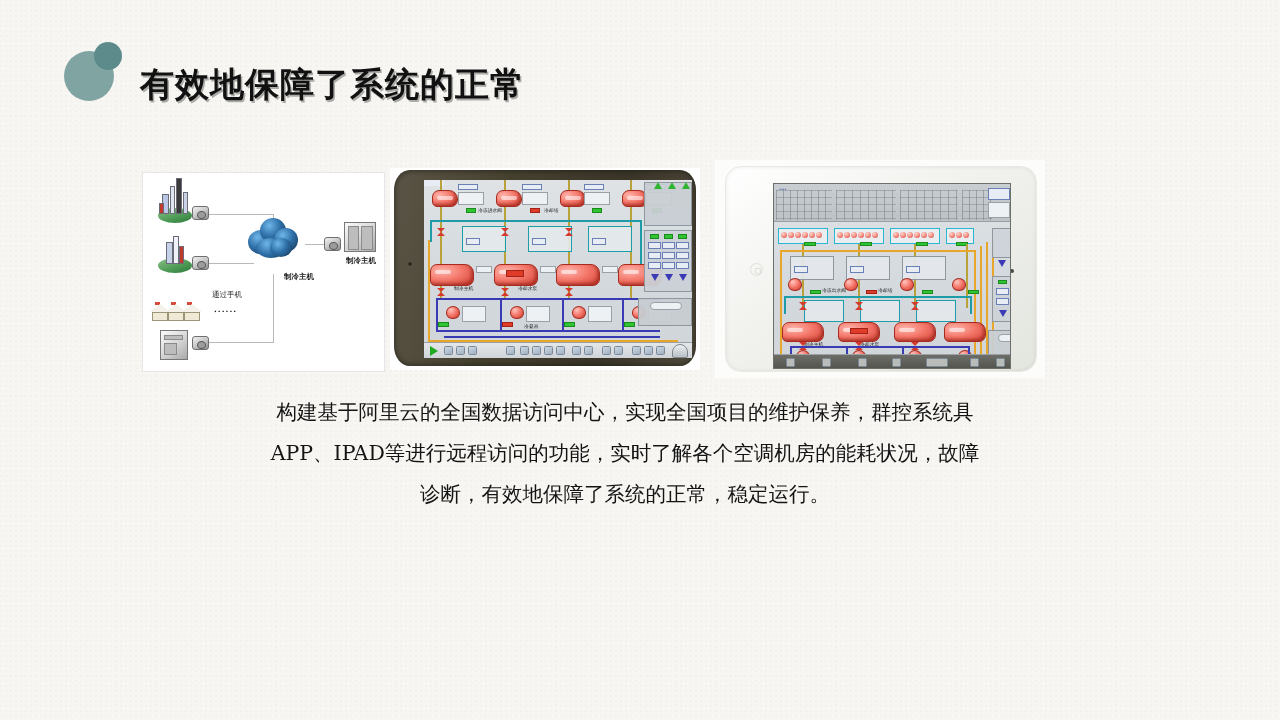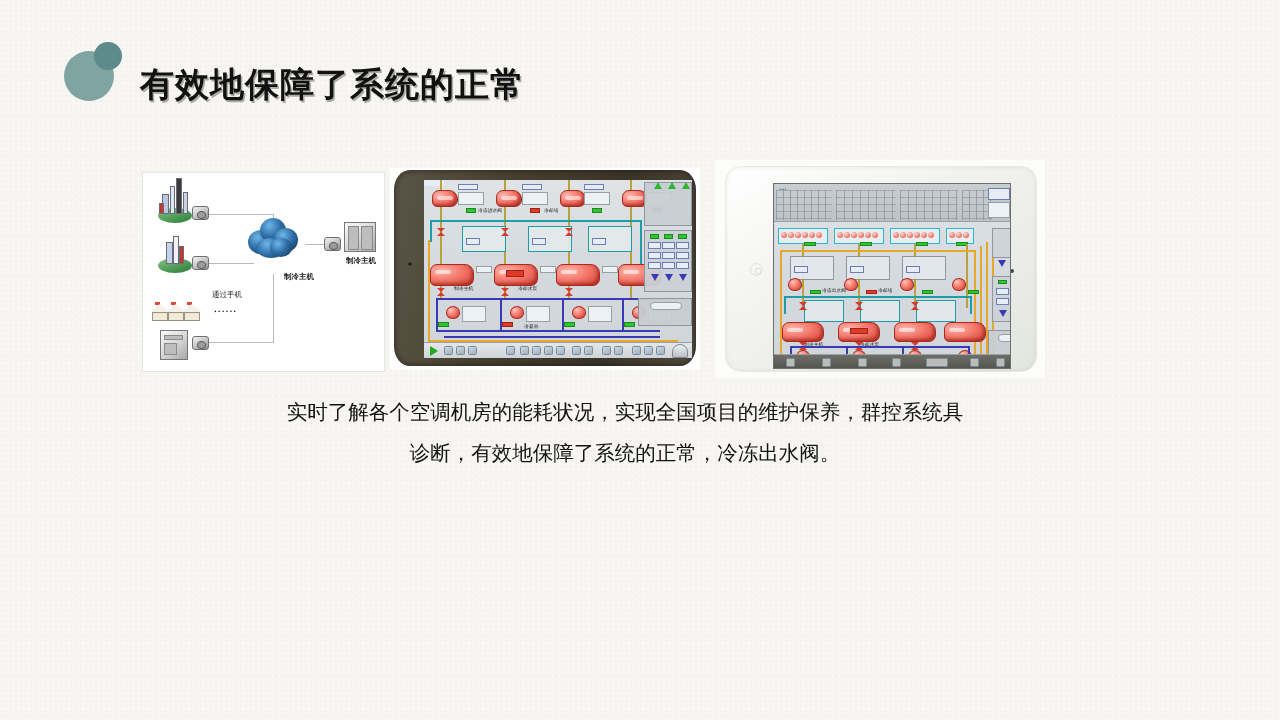--- a/index.html
+++ b/index.html
@@ -796,15 +796,16 @@
             <div class="tool-ico" style="left:222px; top:3px; background:#b9bcb8;"></div>
           </div>
 
         </div>
       </div>
     </div>
   </div>
 </div>
 
 <div id="caption">
-  <span class="caption-line">实时了解各个空调机房的能耗状况，实现全国项目的维护保养，群控系统具</span>
-  <span class="caption-line">诊断，有效地保障了系统的正常，冷冻出水阀。</span>
+  <span class="caption-line">构建基于阿里云的全国数据访问中心，实现全国项目的维护保养，群控系统具</span>
+  <span class="caption-line">APP、IPAD等进行远程访问的功能，实时了解各个空调机房的能耗状况，故障</span>
+  <span class="caption-line">诊断，有效地保障了系统的正常，稳定运行。</span>
 </div>
 
 </body></html>

